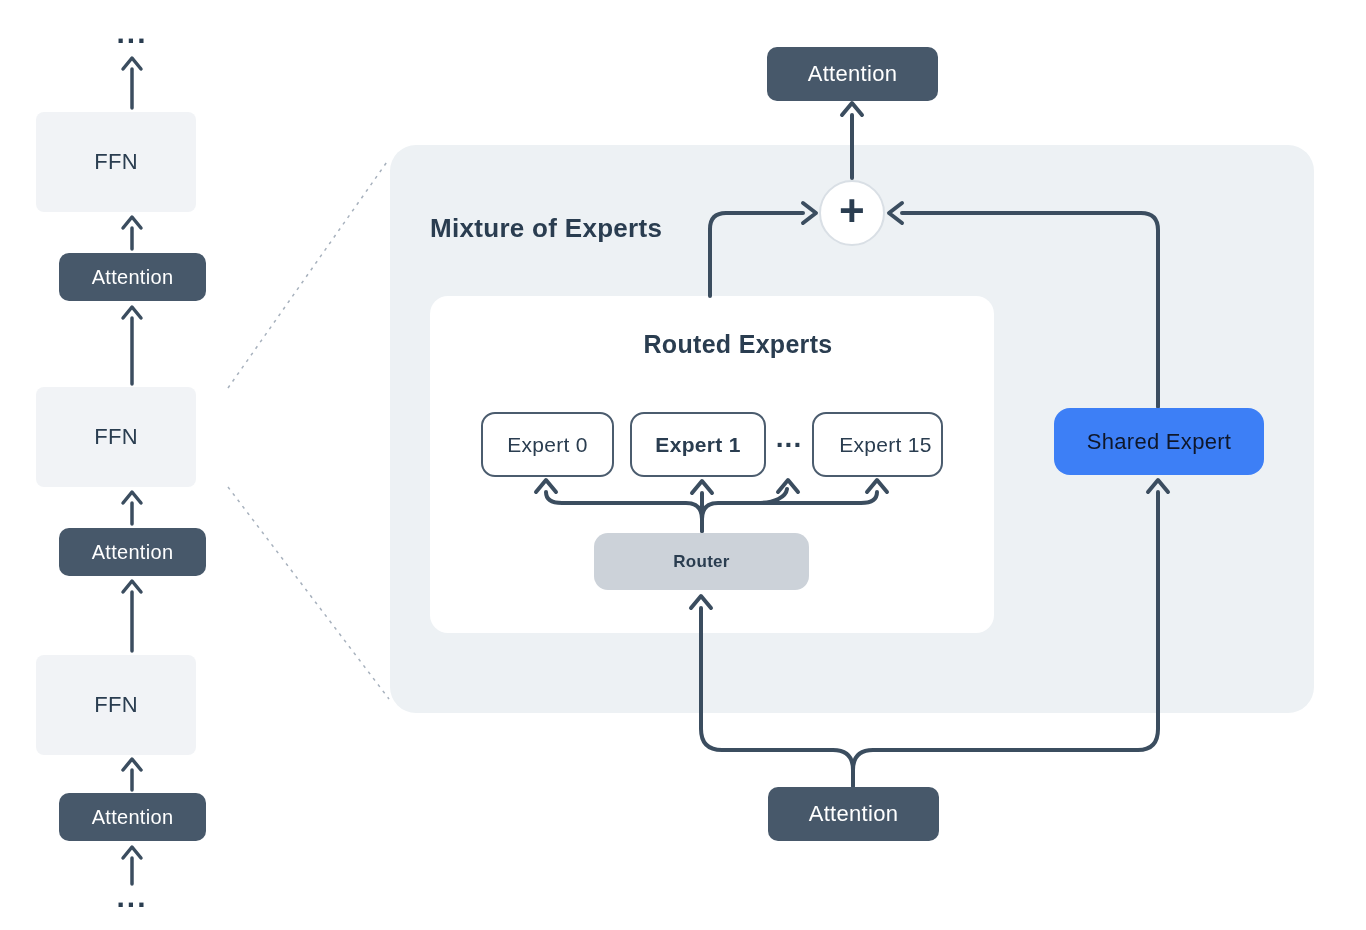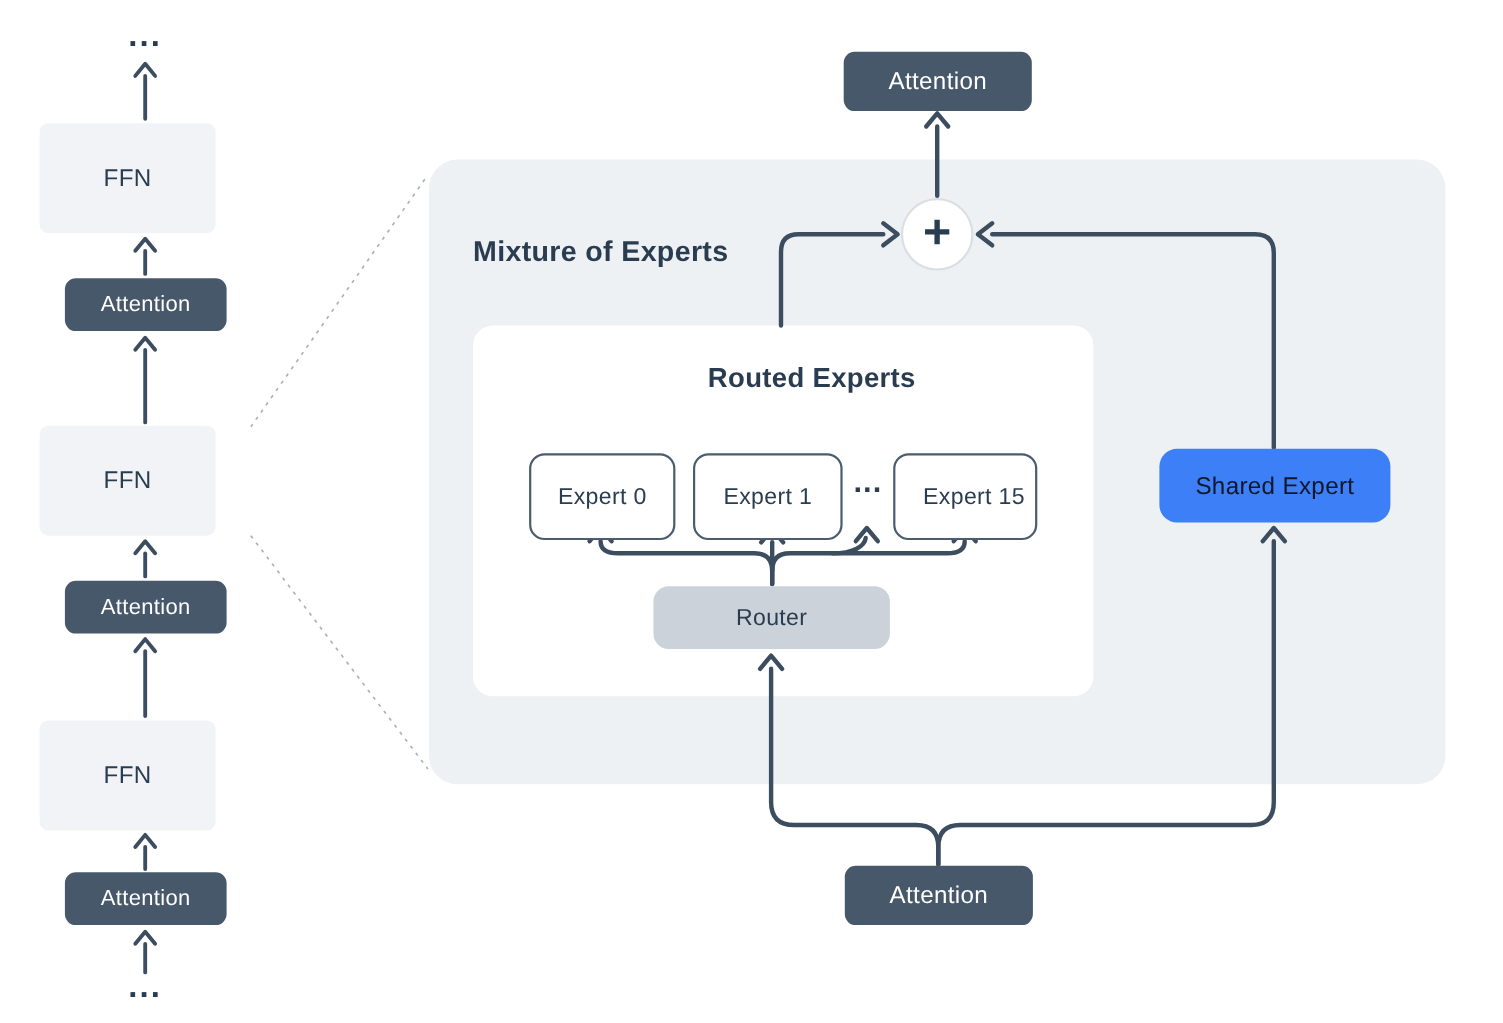--- a/index.html
+++ b/index.html
@@ -46,33 +46,33 @@
   .routed-card{
     left:430px;top:296px;width:564px;height:337px;border-radius:18px;
     background:#ffffff;z-index:2;
   }
   .routed-title{
     left:430px;top:330px;width:616px;text-align:center;
     font-size:25px;font-weight:600;letter-spacing:.3px;
     color:var(--ink,#243749);z-index:4;
   }
   .expert-box{
-    top:412px;height:79px;border-radius:14px;background:#ffffff;
+    top:412px;height:65px;border-radius:14px;background:#ffffff;
     border:2px solid var(--expert-border,#4b5c6e);
     font-size:21px;font-weight:500;color:var(--ink,#2d4053);z-index:4;
   }
   .expert-dots{
     left:768px;top:424px;width:42px;text-align:center;
     font-size:28px;font-weight:700;line-height:1;letter-spacing:1px;
     color:var(--ink,#2d4053);z-index:4;
   }
   .router-box{
     left:594px;top:533px;width:215px;height:57px;border-radius:14px;
     background:var(--router-bg,#ccd2d9);
-    font-size:21px;font-weight:400;color:var(--ink,#2d4053);z-index:4;
+    font-size:17px;font-weight:700;color:var(--ink,#2d4053);z-index:4;
   }
   .att-right{
     width:171px;height:54px;border-radius:10px;
     background:var(--slate,#47586a);color:#ffffff;
     font-size:22px;font-weight:500;z-index:4;
   }
   .shared-box{
     left:1054px;top:408px;width:210px;height:67px;border-radius:16px;
     background:var(--shared-blue,#3d7ff6);color:#0f172a;
     font-size:22px;font-weight:500;z-index:4;
@@ -112,21 +112,21 @@
 <div class="abs moe-title">Mixture of Experts</div>
 
 <div class="box att-right" style="left:767px;top:47px;">Attention</div>
 
 <div class="abs routed-card"></div>
 
 <div class="abs routed-title">Routed Experts</div>
 
 <div class="box expert-box" style="left:481px;width:133px;">Expert 0</div>
 
-<div class="box expert-box" style="left:630px;width:136px;">Expert 1</div>
+<div class="box expert-box" style="left:630px;width:136px;font-weight:bold;">Expert 1</div>
 
 <div class="abs expert-dots">...</div>
 
 <div class="box expert-box" style="left:812px;width:131px;padding-left:16px;">Expert 15</div>
 
 <div class="box router-box">Router</div>
 
 <div class="box shared-box">Shared Expert</div>
 
 <div class="box sum-circle">+</div>

